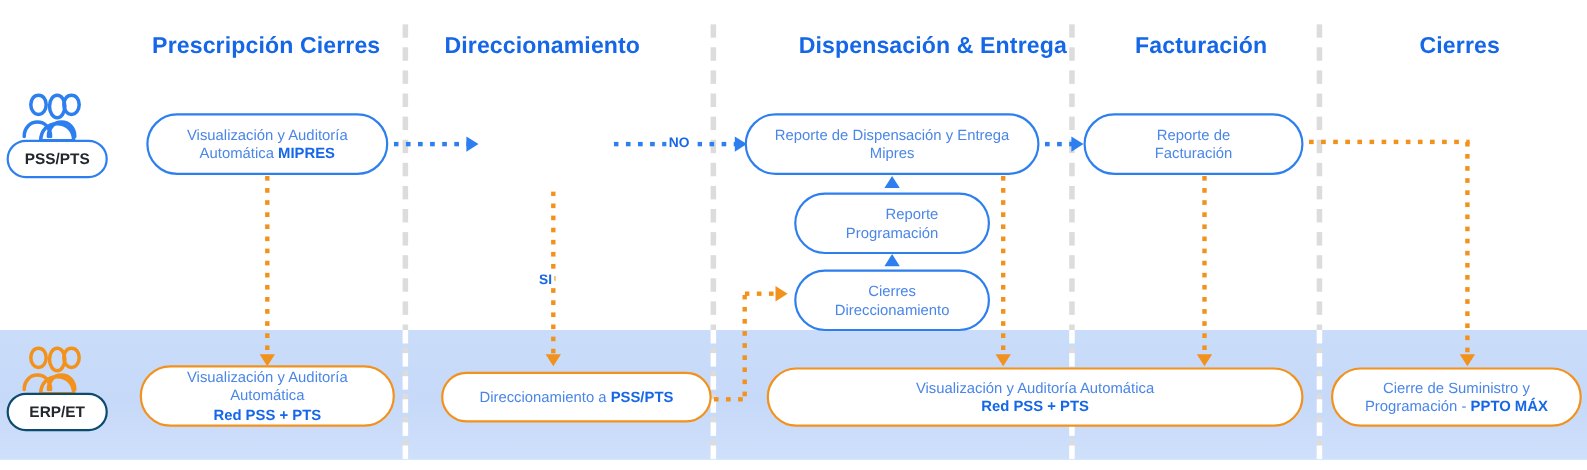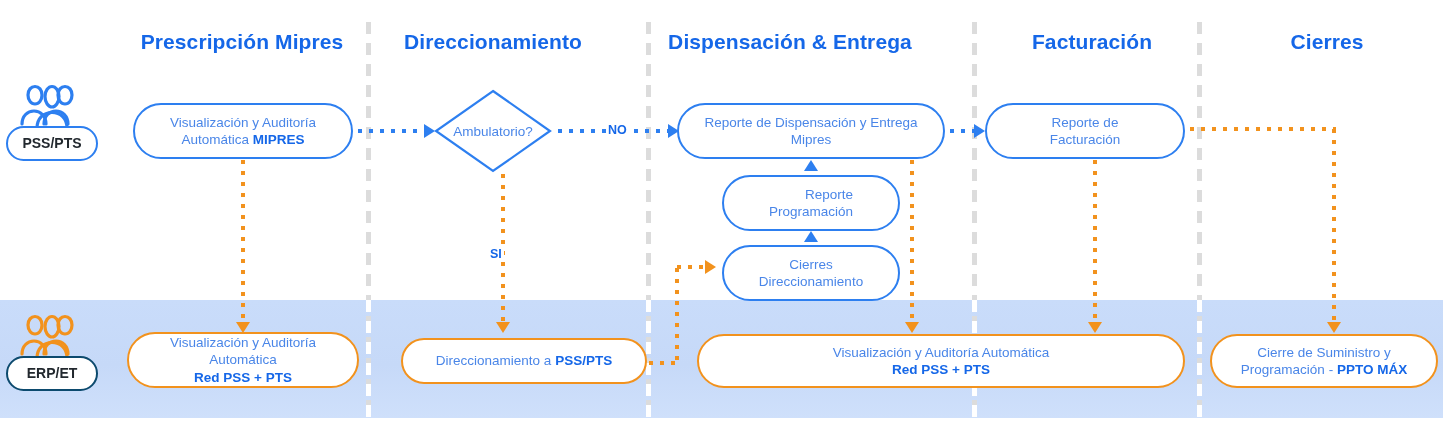--- a/index.html
+++ b/index.html
@@ -144,23 +144,23 @@
 
   <div class="divider" style="left:646px;"></div>
   <div class="divider over-band" style="left:646px;"></div>
 
   <div class="divider" style="left:972px;"></div>
   <div class="divider over-band" style="left:972px;"></div>
 
   <div class="divider" style="left:1197px;"></div>
   <div class="divider over-band" style="left:1197px;"></div>
 
-  <div class="phase-title" style="left:242px;">Prescripción Mipres</div>
+  <div class="phase-title" style="left:242px;">Prescripción Cierres</div>
   <div class="phase-title" style="left:493px;">Direccionamiento</div>
-  <div class="phase-title" style="left:790px;">Dispensación &amp; Entrega</div>
+  <div class="phase-title" style="left:848px;">Dispensación &amp; Entrega</div>
   <div class="phase-title" style="left:1092px;">Facturación</div>
   <div class="phase-title" style="left:1327px;">Cierres</div>
 
   <div class="actor blue" style="left:2px; top:82px;">
     <span class="people">
       <svg width="64" height="50" viewBox="0 0 64 50" fill="none">
         <g stroke="#2d7ff0" stroke-width="3.2" stroke-linecap="round" stroke-linejoin="round" fill="none">
           <path d="M20 13c0-5 3-8.5 7-8.5s7 3.5 7 8.5c0 5-3 9-7 9s-7-4-7-9z" transform="translate(-12,0)"></path>
           <path d="M4 42c0-8 5.5-13 12-13s12 5 12 13" transform="translate(-2,0)"></path>
           <path d="M20 13c0-5 3-8.5 7-8.5s7 3.5 7 8.5c0 5-3 9-7 9s-7-4-7-9z" transform="translate(18,0)"></path>
@@ -192,26 +192,20 @@
   <div class="node blue" style="left:133px; top:103px; width:220px; height:56px;">
     <span>
       <span>Visualización y Auditoría</span><br>
       <span>Automática </span><b>MIPRES</b>
     </span>
   </div>
 
   <div class="conn h blue" style="left:358px; top:129px; width:68px;"></div>
   <div class="arrow right blue" style="left:424px; top:124px;"></div>
 
-  <div class="diamond-wrap" style="left:433px; top:88px; width:120px; height:86px;">
-    <svg width="120" height="86" viewBox="0 0 120 86">
-      <polygon points="60,3 117,43 60,83 3,43" fill="#ffffff" stroke="#2d7ff0" stroke-width="2.2"></polygon>
-    </svg>
-    <div class="dlabel">Ambulatorio?</div>
-  </div>
 
   <div class="conn h blue" style="left:558px; top:129px; width:48px;"></div>
   <div class="edge-label blue" style="left:606px; top:123px;">NO</div>
   <div class="conn h blue" style="left:634px; top:129px; width:42px;"></div>
   <div class="arrow right blue" style="left:668px; top:124px;"></div>
 
   <div class="node blue" style="left:677px; top:103px; width:268px; height:56px;">
     <span>
       <span>Reporte de Dispensación y Entrega</span><br>
       <span>Mipres</span>

